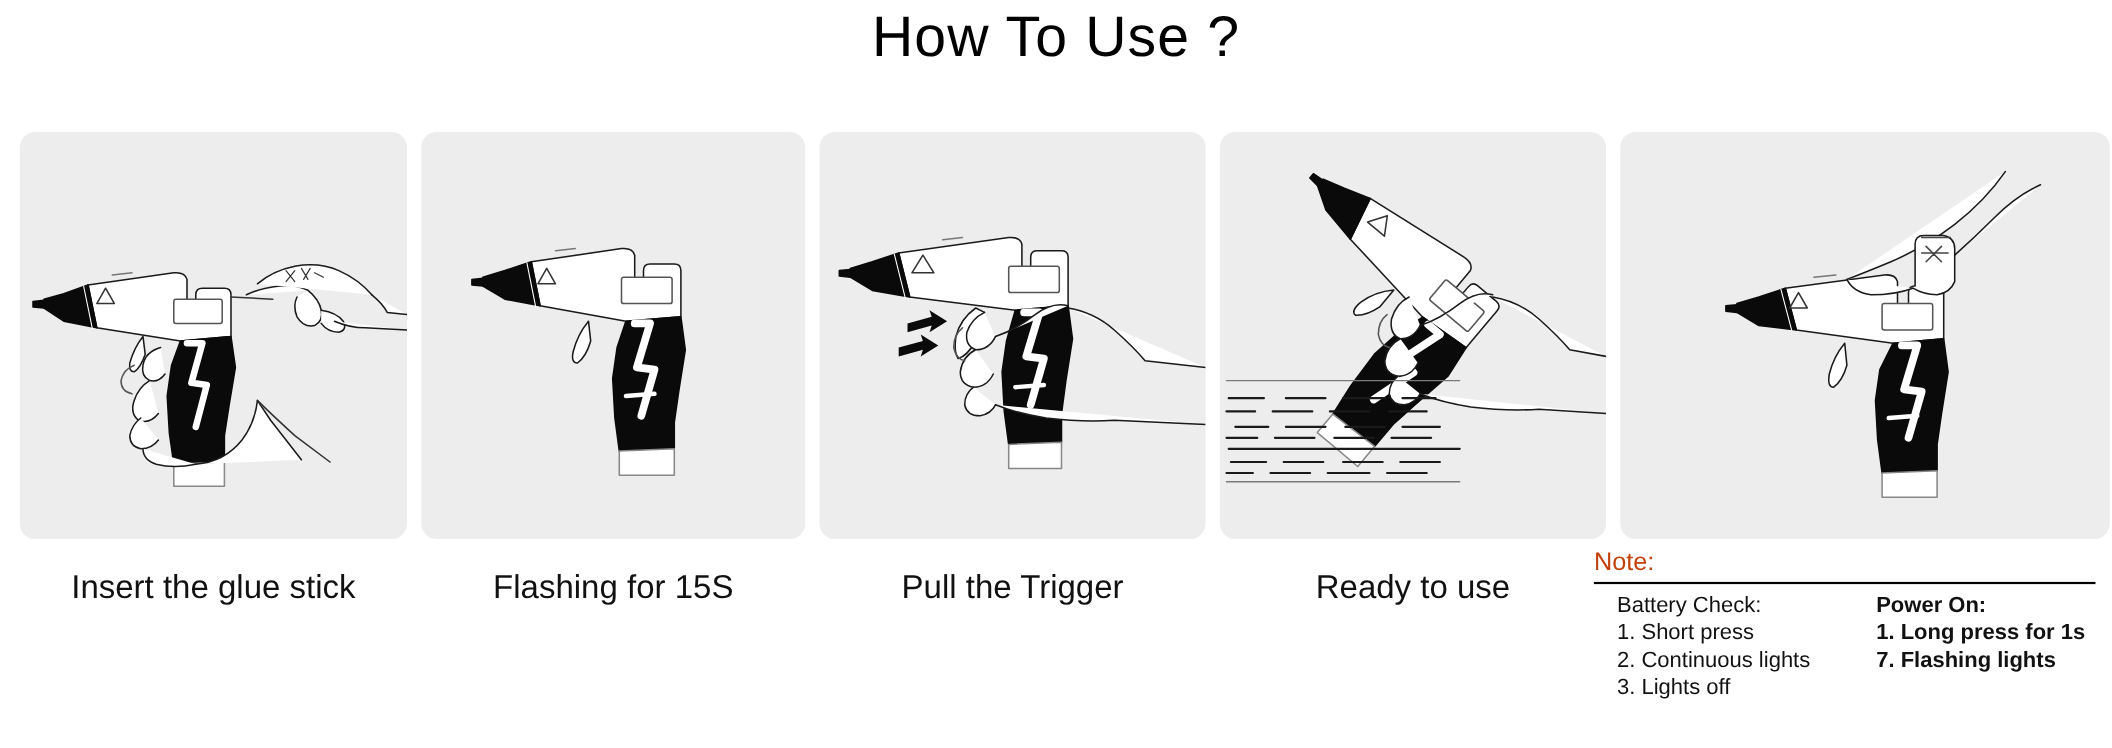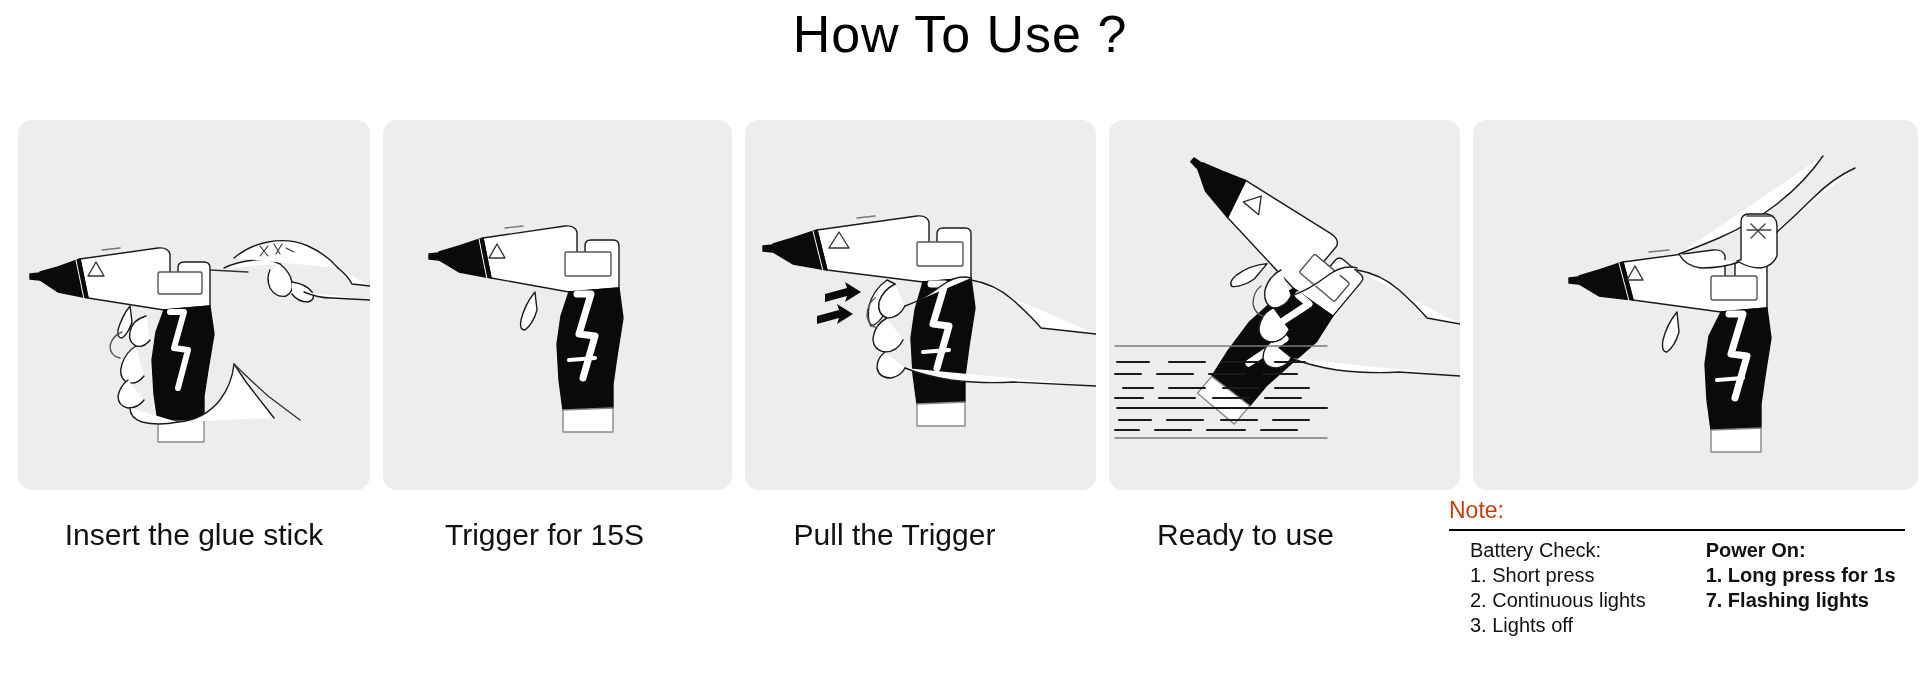--- a/index.html
+++ b/index.html
@@ -50,21 +50,21 @@
 
   .panel svg { display: block; width: 100%; height: 100%; }
 
   .captions-row {
     position: absolute;
     left: 18px;
     top: 500px;
     width: 1887px;
     height: 70px;
     display: flex;
-    gap: 0;
+    gap: 13px;
   }
   .caption {
     font-size: 30px;
     font-weight: 400;
     color: #111111;
     text-align: center;
     line-height: 70px;
     flex: 0 0 auto;
   }
   .caption.c1 { width: 352px; }
@@ -270,21 +270,21 @@
         <path d="M304 112 Q322 96 340 78 Q360 58 382 48" fill="#ffffff"></path>
         <path d="M274 96 L300 96 M274 110 L298 110" stroke="#444"></path>
         <path d="M278 104 L292 118 M292 104 L278 118" stroke="#444"></path>
       </g>
     </svg>
   </div>
 </div>
 
 <div class="captions-row">
   <div class="caption c1">Insert the glue stick</div>
-  <div class="caption c2">Trigger for 15S</div>
+  <div class="caption c2">Flashing for 15S</div>
   <div class="caption c3">Pull the Trigger</div>
   <div class="caption c4">Ready to use</div>
   <div class="caption c5"></div>
 </div>
 
 <div class="note-block">
   <div class="note-title">Note:</div>
   <div class="note-rule"></div>
   <div class="note-cols">
     <div class="note-col left">

